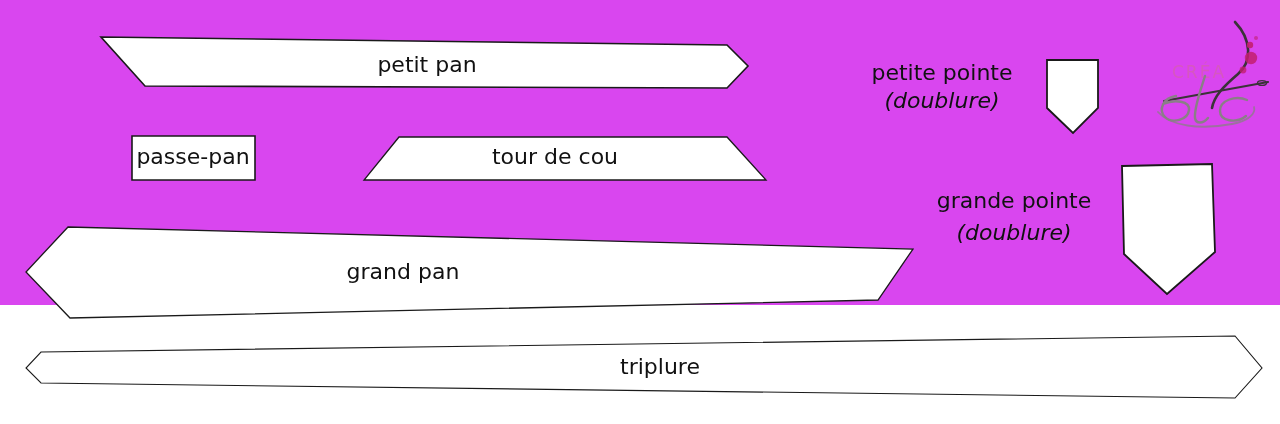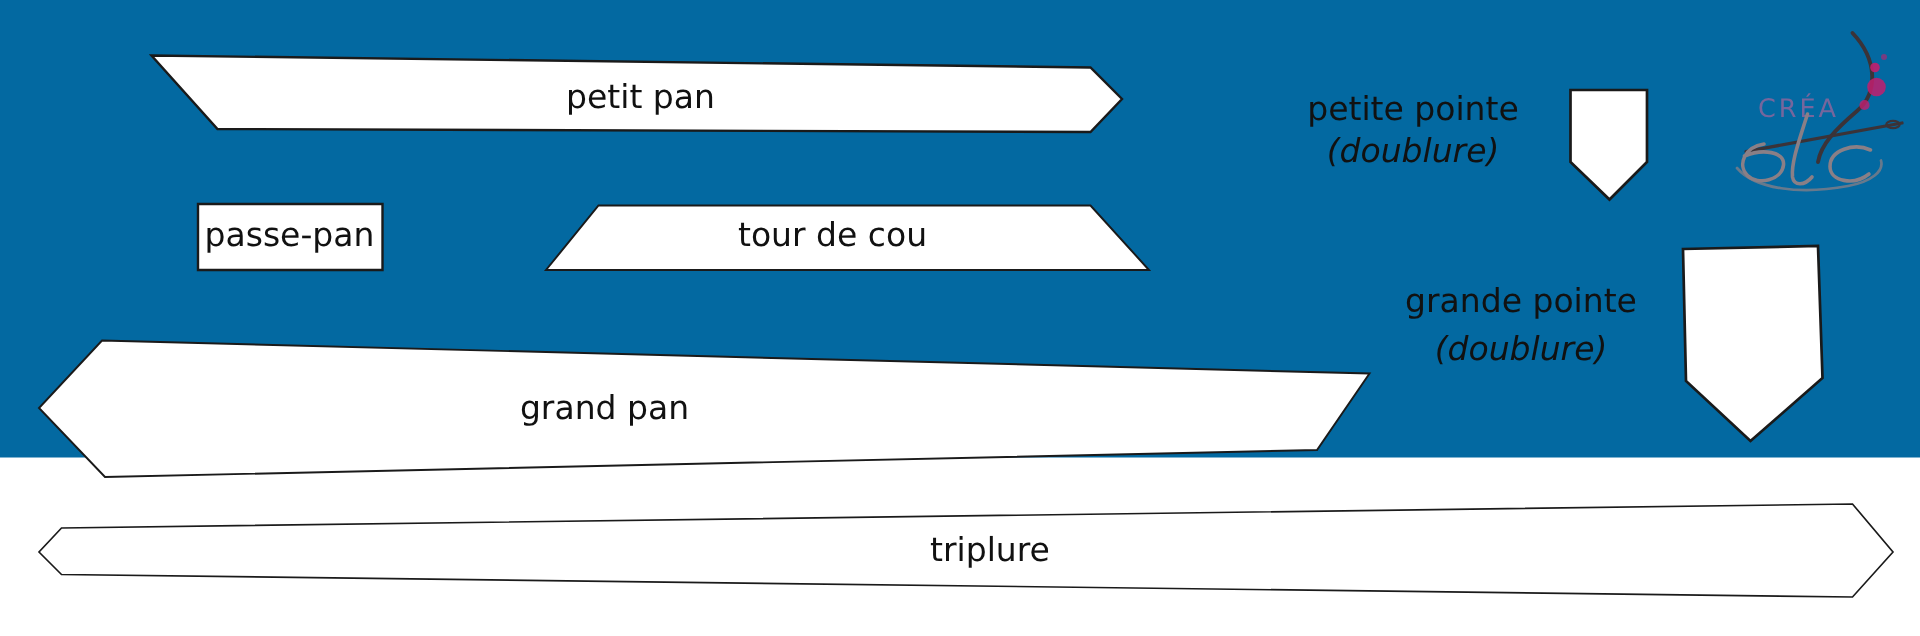--- a/index.html
+++ b/index.html
@@ -11,21 +11,21 @@
   body {
     width: 1280px;
     height: 424px;
     overflow: hidden;
     font-family: "DejaVu Sans", "Liberation Sans", sans-serif;
   }
   #pattern-sheet {
     position: relative;
     width: 1280px;
     height: 305px;
-    background: #0369a1;
+    background: #d946ef;
     text-align: center;
   }
   #pattern-svg {
     position: absolute;
     left: 0;
     top: 0;
     width: 1280px;
     height: 424px;
     display: block;
   }

